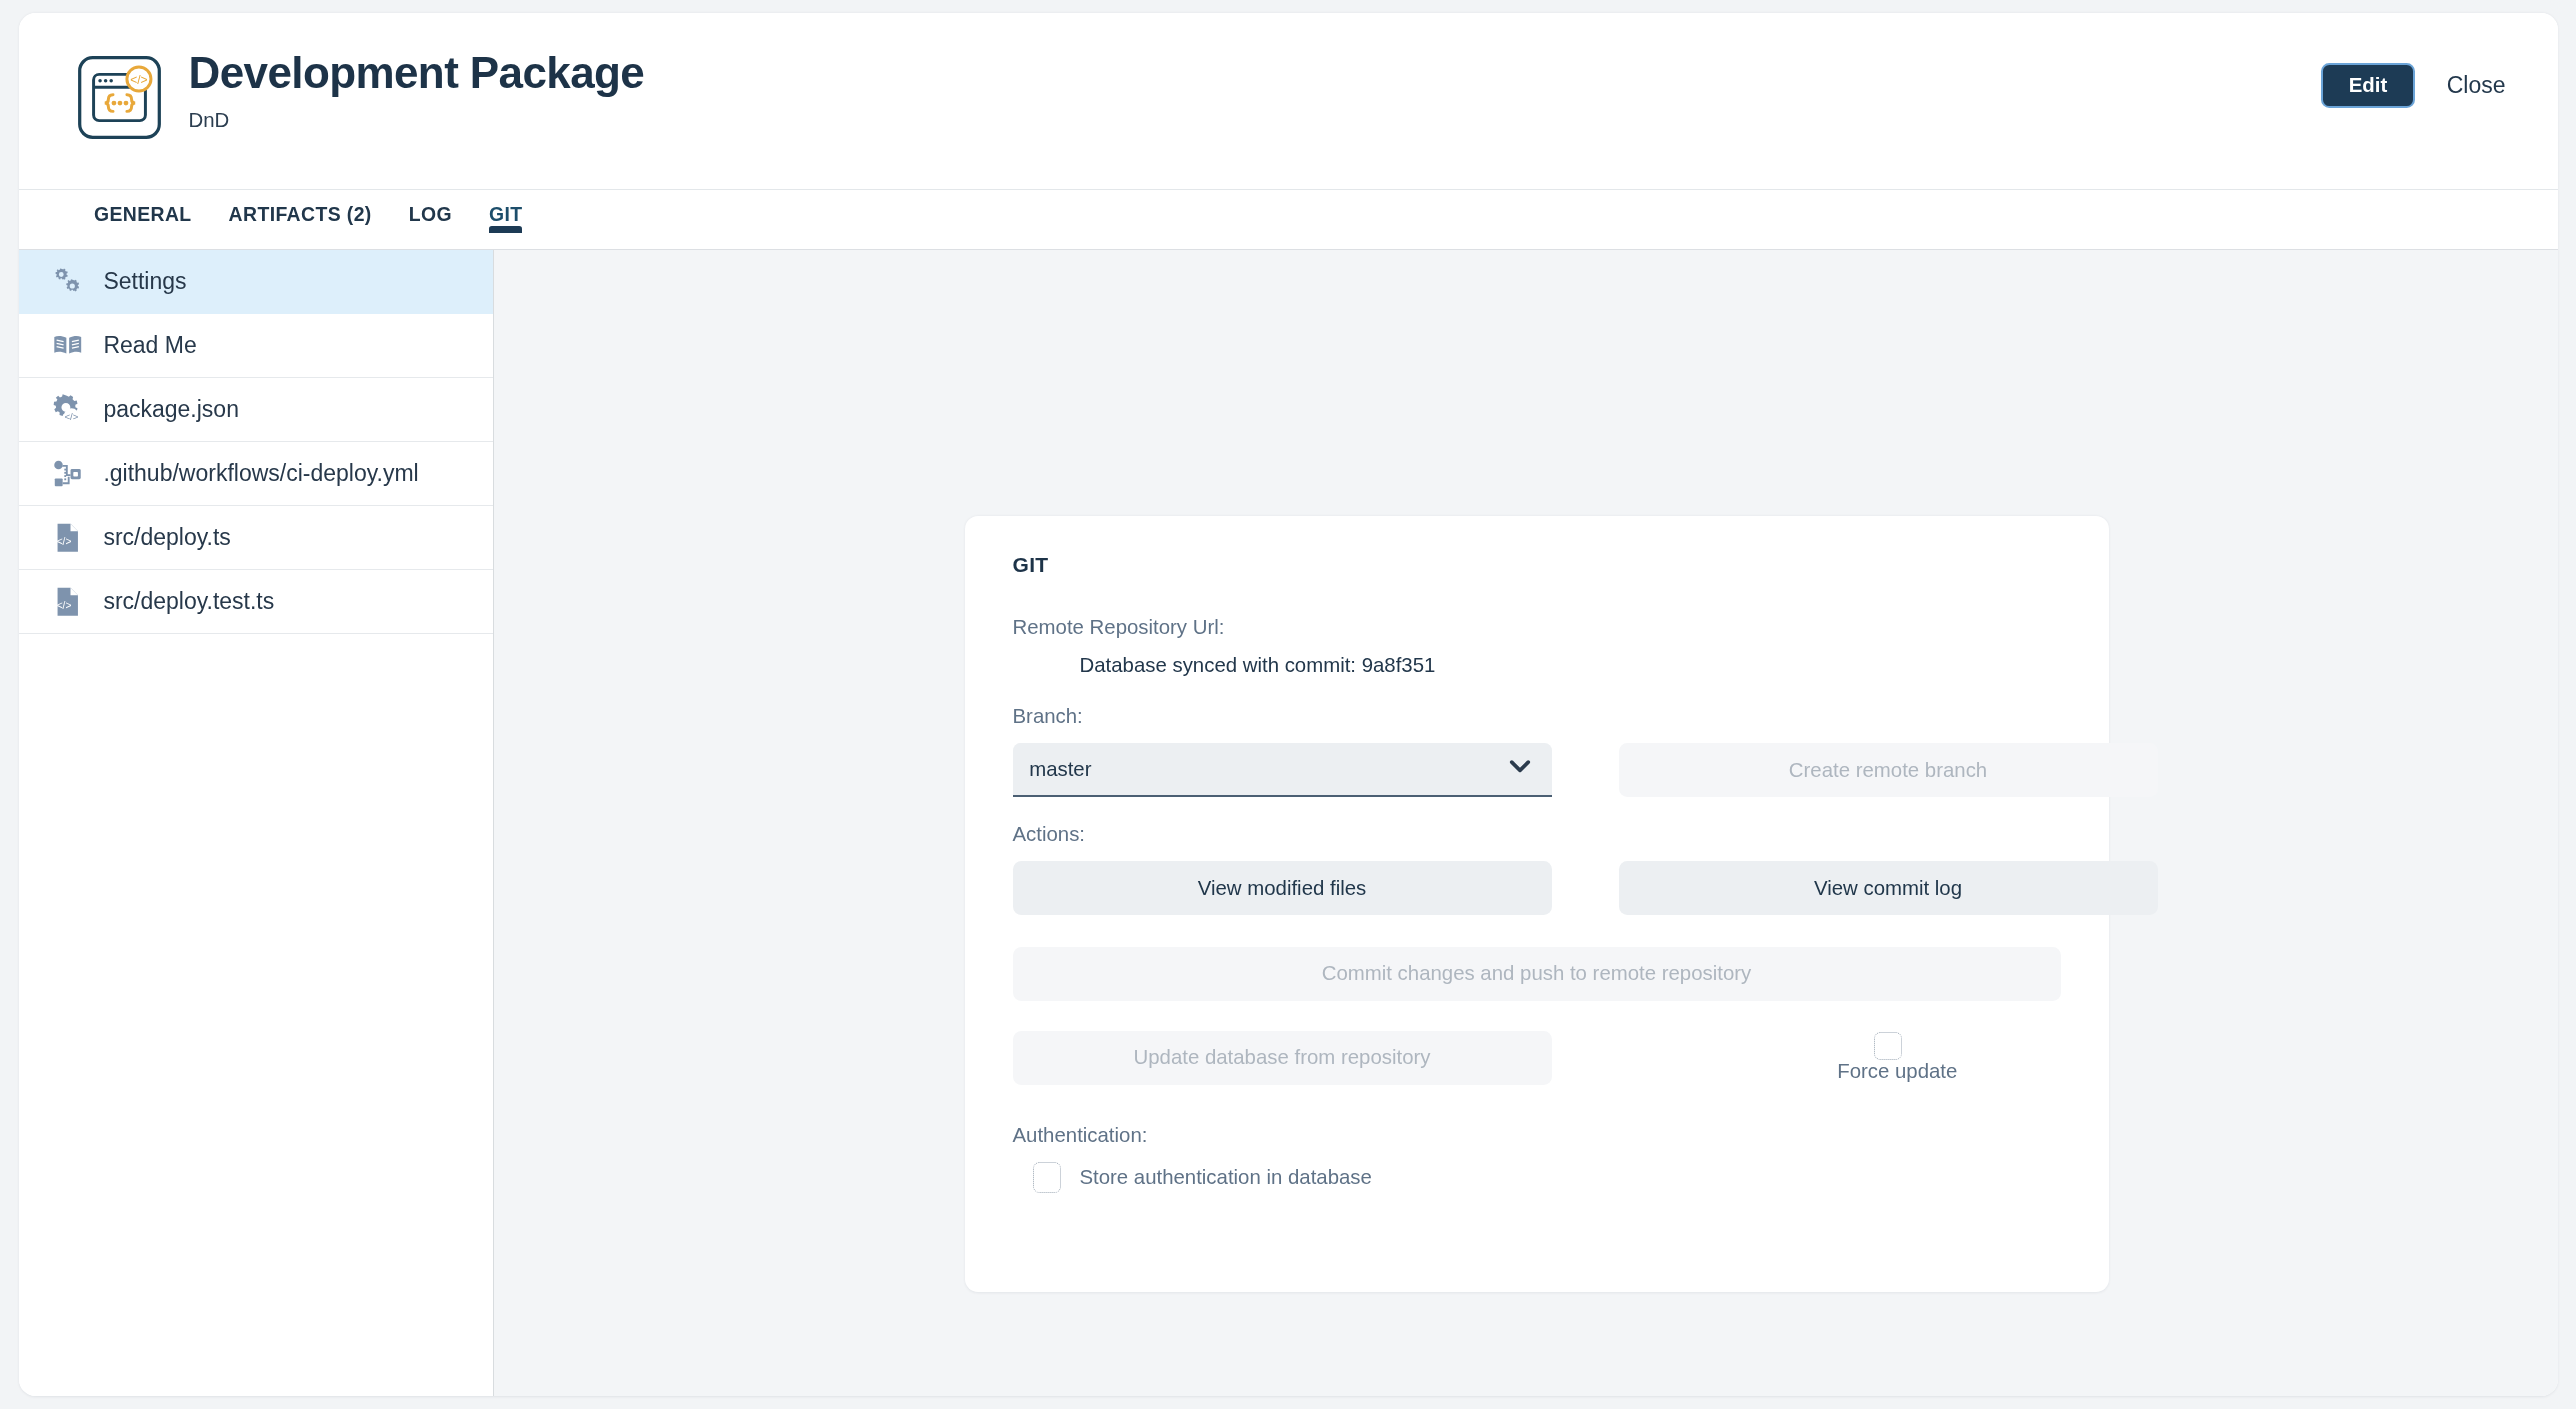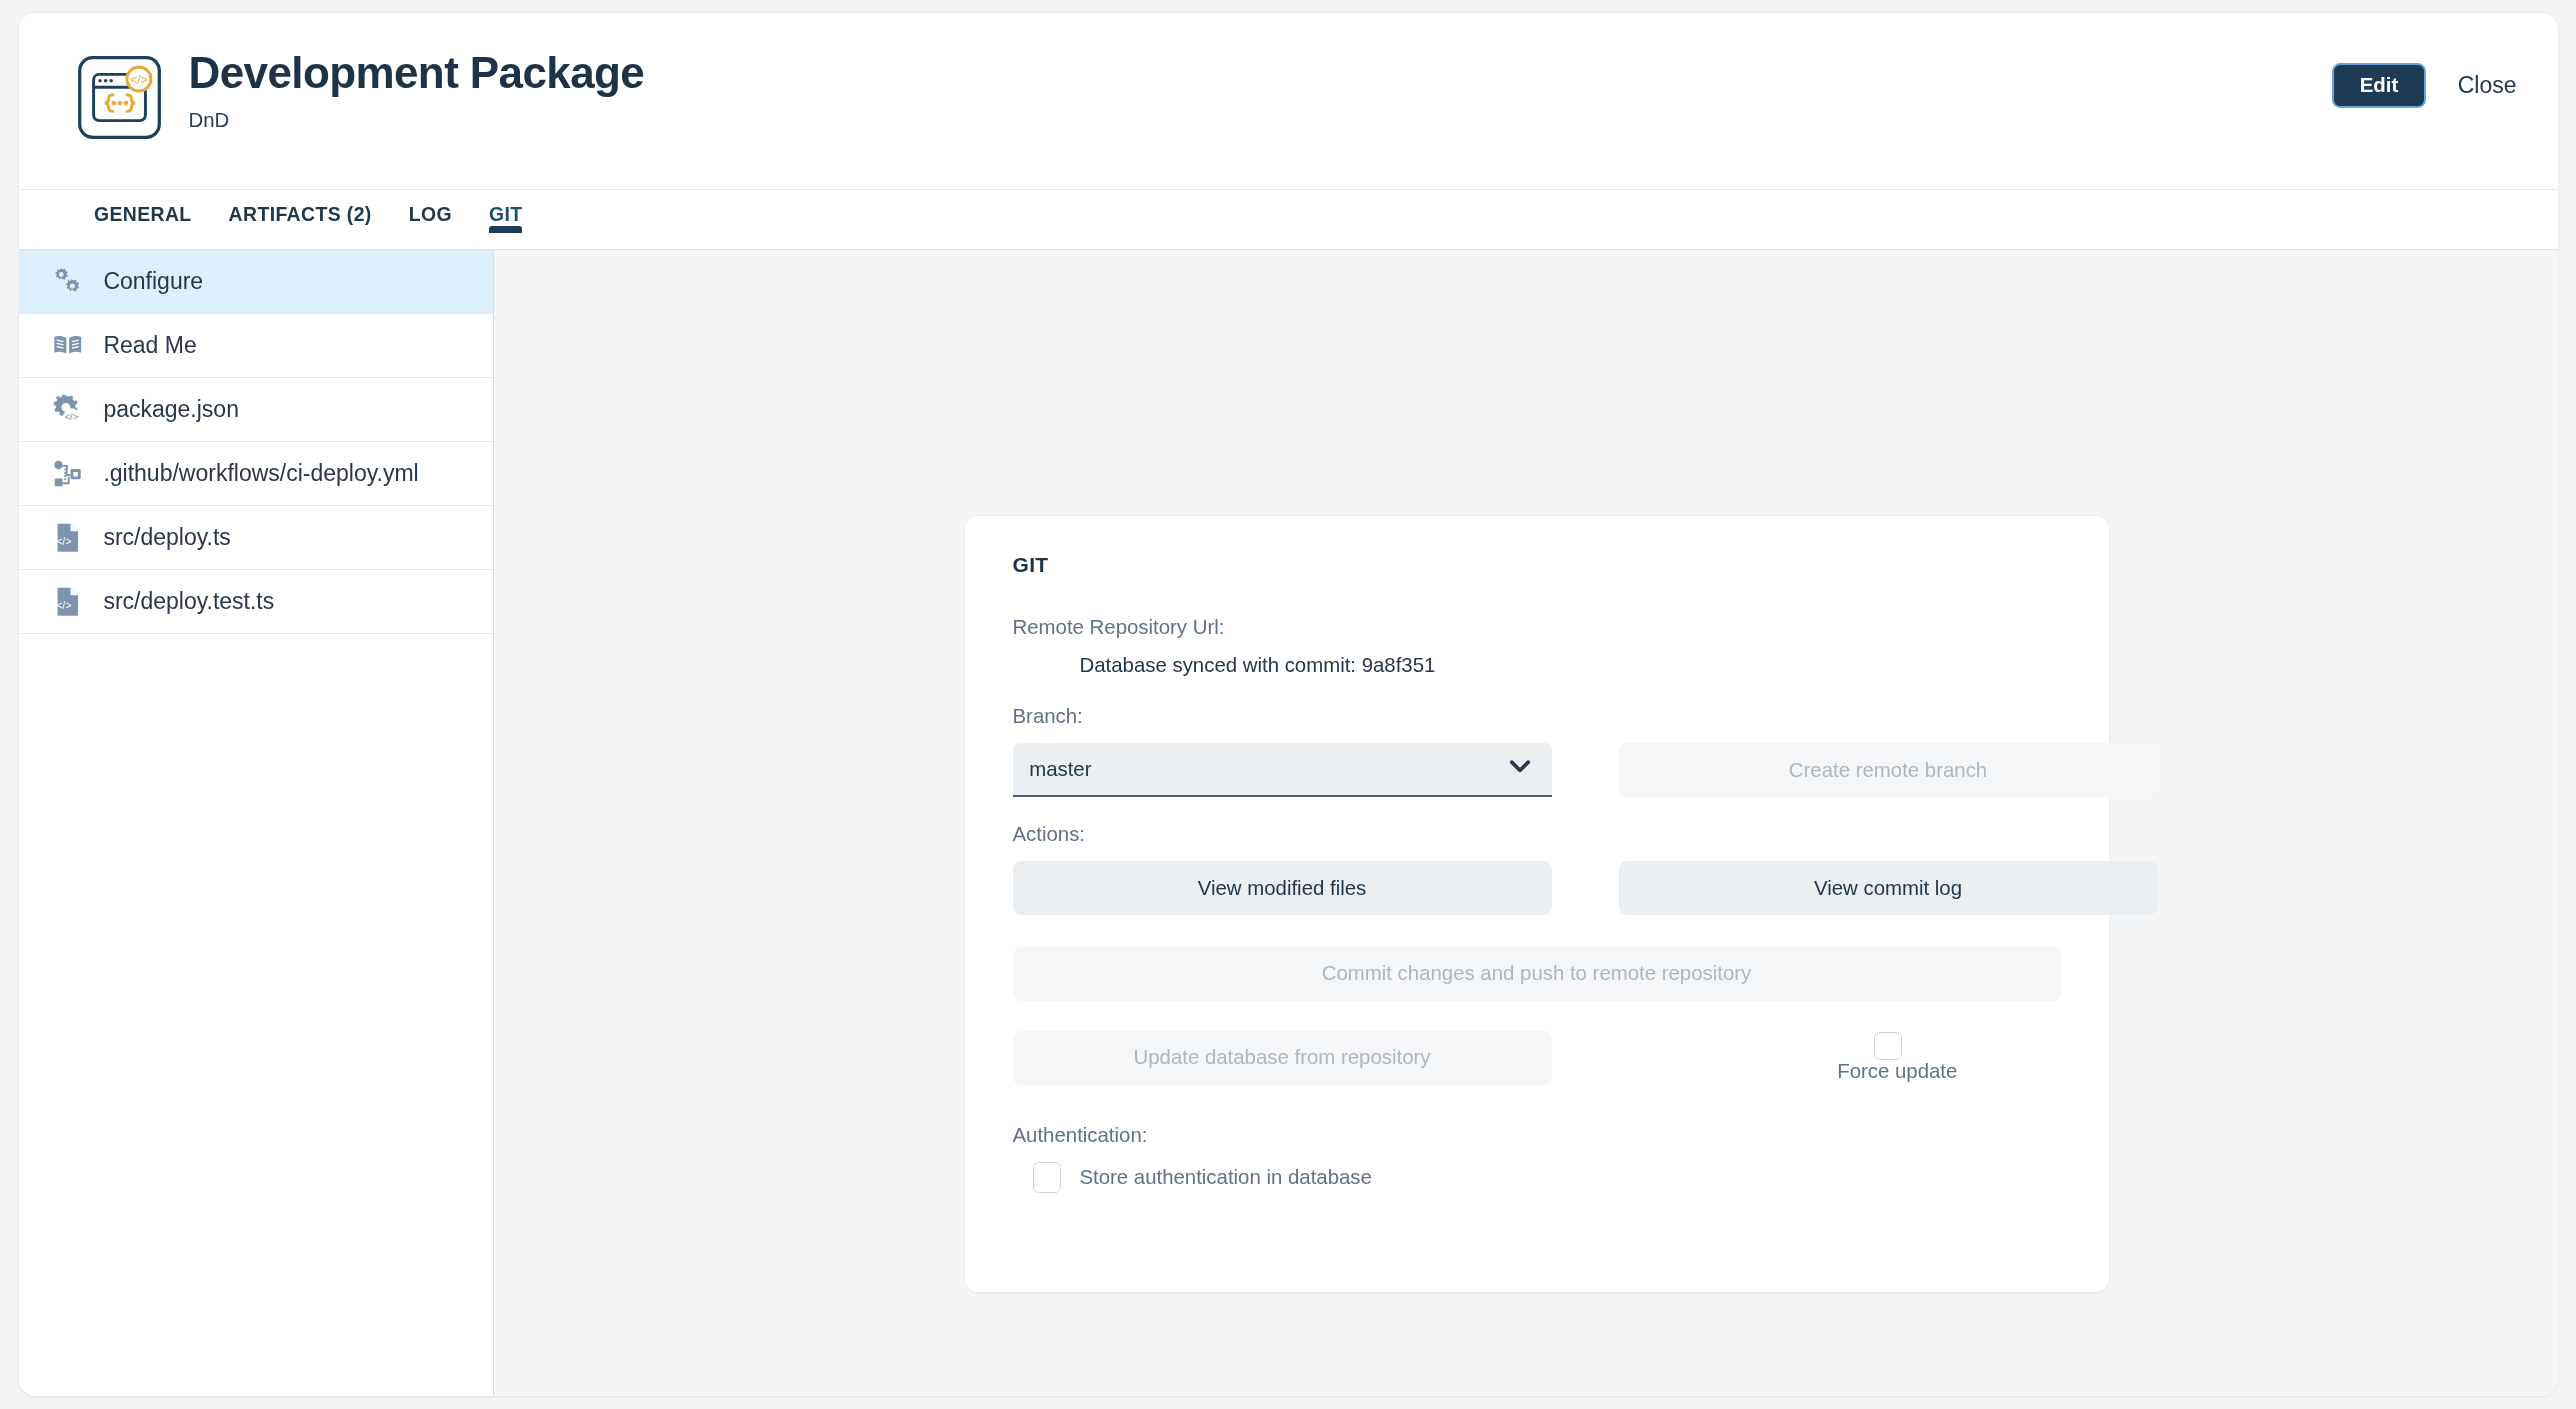--- a/index.html
+++ b/index.html
@@ -32,21 +32,21 @@
   .title-block { position: absolute; left: 170px; top: 37px; }
   .app-title {
     font-size: 44px; font-weight: 800; letter-spacing: -0.6px;
     color: #1d3348; line-height: 1.05;
   }
   .app-subtitle {
     margin-top: 13px;
     font-size: 20.4px; color: #2c3e50; font-weight: 400;
   }
   .header-actions {
-    position: absolute; right: 41px; top: 50px;
+    position: absolute; right: 52px; top: 50px;
     display: flex; align-items: center; gap: 31.5px;
   }
   .btn-edit {
     background: #1d3b55; color: #ffffff;
     font-size: 20.4px; font-weight: 700;
     padding: 10.2px 26px; border-radius: 8.3px;
     border: 2.8px solid #6ba4d8; cursor: pointer;
     line-height: 1;
   }
   .btn-close {
@@ -218,21 +218,21 @@
     <div class="sidebar" id="sidebar">
         <div class="side-item active">
           <span>
             <svg class="ic" viewBox="0 0 34 34">
               <g fill="#7e93ad">
                 <path d="M11 3.2l1.1.5.9-.9 1.5 1-.3 1.3 1 .9 1.3-.2.4 1.8-1.2.6v1.3l1.2.6-.4 1.8-1.3-.2-1 .9.3 1.3-1.5 1-.9-.9-1.1.5-.5-1.2H9.3l-.5 1.2-1.7-.6.1-1.3-1-.7-1.2.5-.8-1.6 1-.8-.2-1.2-1.2-.4.2-1.8 1.3-.1.5-1.1L5 4.7l1.3-1.1.9.9 1.2-.4.3-1.3zM10 6.6a2.6 2.6 0 100 5.2 2.6 2.6 0 000-5.2z"></path>
                 <path d="M23 15.2l1.2.5.9-.9 1.6 1-.3 1.4 1 .9 1.4-.2.4 1.9-1.3.6v1.3l1.3.7-.4 1.9-1.4-.2-1 .9.3 1.4-1.6 1-.9-1-1.2.6-.5-1.3h-1.4l-.5 1.3-1.8-.7.1-1.4-1-.7-1.3.5-.8-1.7 1-.8-.2-1.3-1.2-.4.2-1.9 1.4-.1.5-1.2-.9-1 1.4-1.2 1 1 1.2-.5.3-1.4zM21.9 18.8a2.8 2.8 0 100 5.6 2.8 2.8 0 000-5.6z"></path>
               </g>
             </svg>
           </span>
-          <span class="side-label">Configure</span>
+          <span class="side-label">Settings</span>
         </div>
         <div class="side-item">
           <span>
             <svg class="ic" viewBox="0 0 34 34">
               <g fill="#7e93ad">
                 <path d="M2.5 7.5c3.5-1.4 8-1.4 13 .8v17c-5-2.2-9.5-2.2-13-.8z"></path>
                 <path d="M31.5 7.5c-3.5-1.4-8-1.4-13 .8v17c5-2.2 9.5-2.2 13-.8z"></path>
               </g>
               <g stroke="#ffffff" stroke-width="1.5">
                 <line x1="5" y1="11" x2="12.5" y2="12.6"></line>

